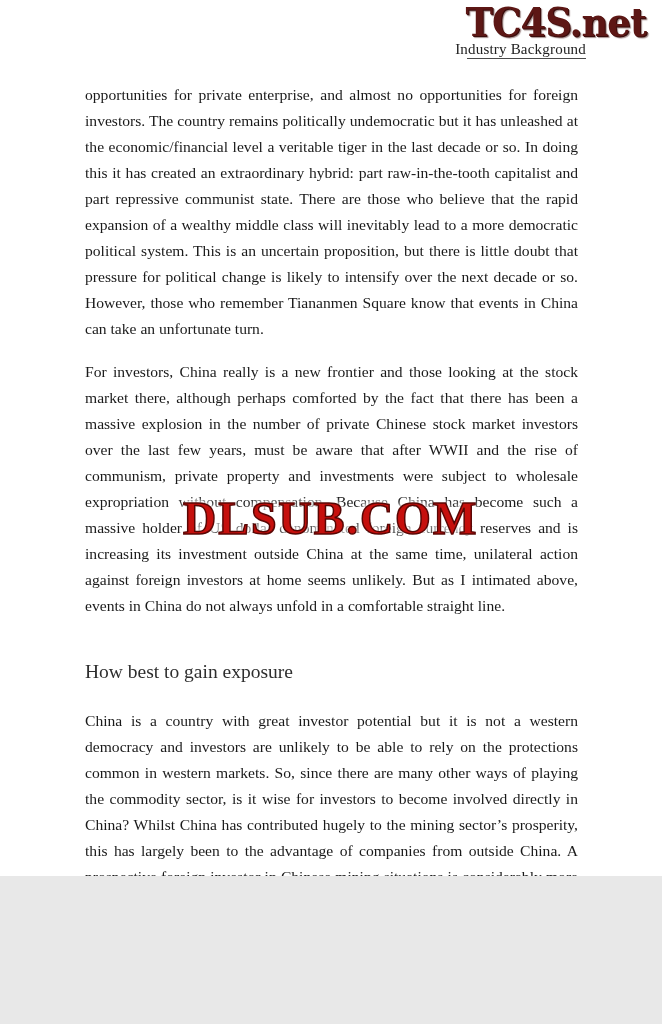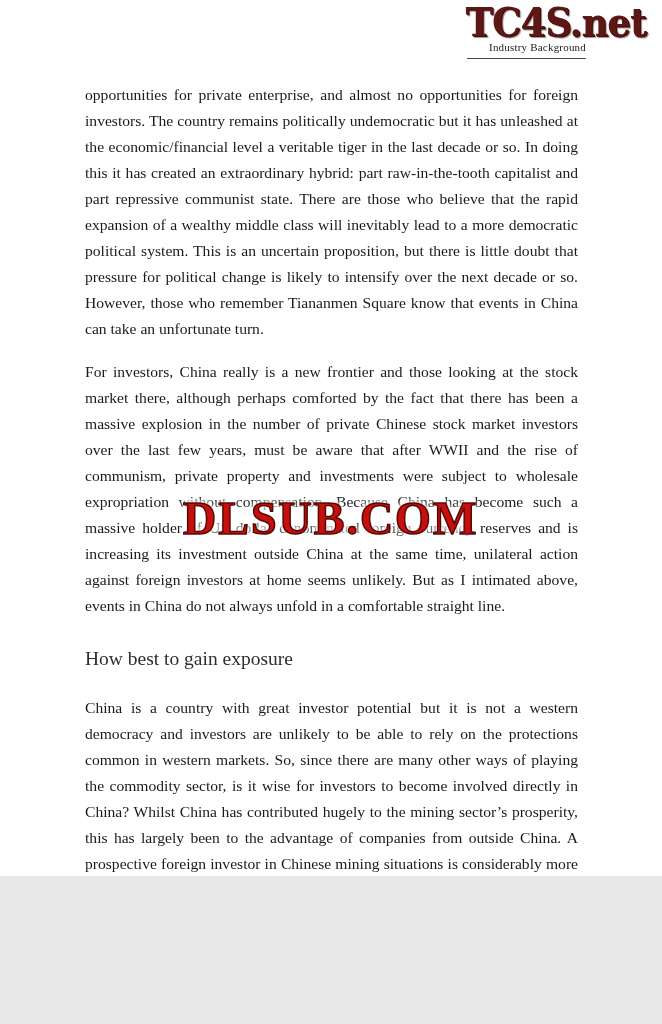--- a/index.html
+++ b/index.html
@@ -23,21 +23,21 @@
     font-size:37px;
     letter-spacing:-1px;
     color:#5d1715;
     text-shadow:1px 1px 0 #3a0d0c, 2px 2px 1px rgba(58,13,12,0.45);
     transform:scaleY(1.05);
     white-space:nowrap;
   }
   .header-subtitle {
     position:absolute;
     top:41px; right:76px;
-    font-size:11px;
+    font-size:15px;
     color:#222;
     letter-spacing:0.2px;
     white-space:nowrap;
   }
   .header-rule {
     position:absolute;
     top:58px; right:76px;
     width:119px; height:1px;
     background:#4a4a4a;
   }
@@ -49,21 +49,21 @@
     width:493px;
     font-size:15.6px;
     line-height:26px;
     text-align:justify;
   }
   .text-block p { margin:0 0 17px 0; }
   .section-heading {
     font-size:19.5px;
     font-weight:normal;
     color:#2e2e2e;
-    margin:27px 0 23px 0;
+    margin:40px 0 23px 0;
     line-height:26px;
   }
 
   
   .watermark {
     position:absolute;
     left:183px; top:492px;
     font-family:"Liberation Serif", serif;
     font-weight:bold;
     font-size:46px;

